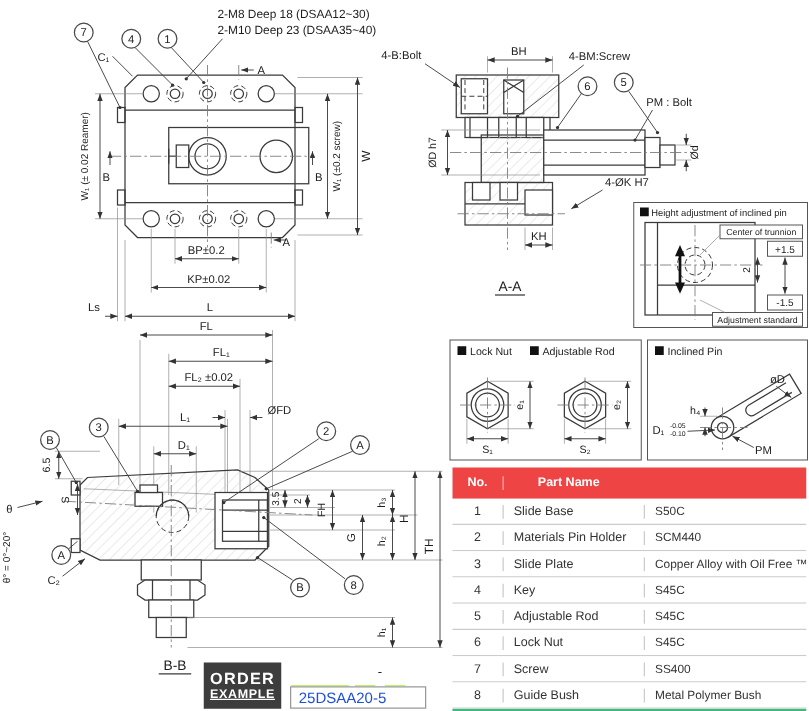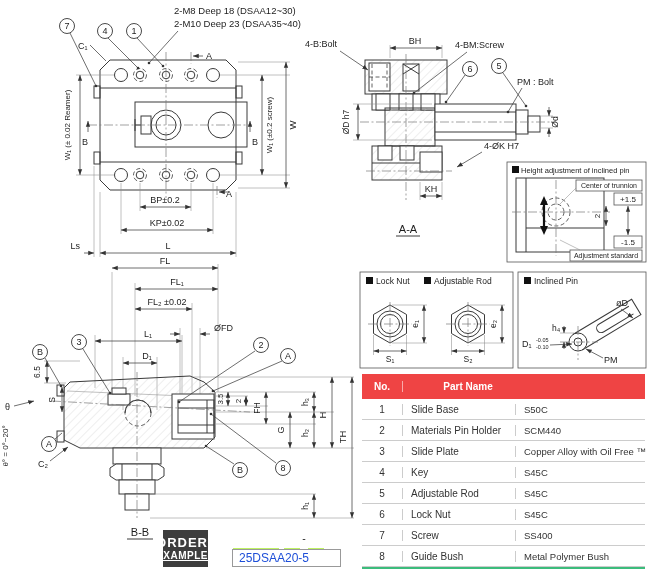--- a/index.html
+++ b/index.html
@@ -20,26 +20,26 @@
   .balloon{fill:#fff;stroke:#4a4a4a;stroke-width:1;}
   .dot{fill:#333;}
   .boxlab{fill:#fff;stroke:#555;stroke-width:0.8;}
   
   .parts-table{left:362px;top:374px;width:283px;border-bottom:2px solid #3cbc7c;font-size:10px;color:#333;}
   .pt-head{display:flex;background:#ef4444;color:#fff;height:25px;align-items:center;font-weight:bold;}
   .pt-row{display:flex;height:20px;align-items:center;border-bottom:1px solid #ccc;background:#fff;}
   .c-no{width:40px;text-align:center;flex:none;}
   .c-name{width:104px;padding-left:8px;flex:none;border-left:1px solid #ccc;}
   .c-mat{width:130px;padding-left:8px;flex:none;border-left:1px solid #ccc;font-size:9.5px;white-space:nowrap;}
-  .pt-head .c-name,.pt-head .c-mat{border-left:1px solid rgba(255,255,255,.55);text-align:center;padding-left:13px;font-size:10px;}
+  .pt-head .c-name,.pt-head .c-mat{border-left:1px solid rgba(255,255,255,.55);text-align:center;padding-left:0;font-size:10px;}
   .m-badge{display:inline-block;width:13px;height:13px;border-radius:50%;background:#111;color:#fff;
            font-size:9px;line-height:13px;text-align:center;font-weight:bold;margin-right:4px;vertical-align:-2px;}
   
-  .order-box{left:163px;top:530px;width:45px;height:37px;background:#3d3d3d;color:#fff;text-align:center;
-             display:flex;flex-direction:column;justify-content:center;line-height:1.1;align-items:flex-end;}
+  .order-box{left:163px;top:530px;width:62px;height:37px;background:#3d3d3d;color:#fff;text-align:center;
+             display:flex;flex-direction:column;justify-content:center;line-height:1.1;}
   .order-l1{font-size:13px;font-weight:bold;letter-spacing:1px;}
   .order-l2{font-size:10px;font-weight:bold;letter-spacing:0.5px;text-decoration:underline;}
   .chip{background:#bef264;color:#222;height:17px;line-height:17px;text-align:left;margin-top:18px;}
   .model-chip{left:233px;top:530px;width:46px;font-size:10.5px;}
   .code-d{left:284px;top:530px;width:16px;font-size:10.5px;}
   .code-dash{left:300px;top:530px;width:8px;height:17px;line-height:17px;text-align:center;font-size:10.5px;color:#222;}
   .code-t{left:308px;top:530px;width:16px;font-size:10.5px;}
   .model-value{left:232px;top:549px;width:101px;height:16px;border:1px solid #999;background:#fff;
                font-size:12px;line-height:16px;padding-left:6px;color:#1d4ed8;}
 </style>

